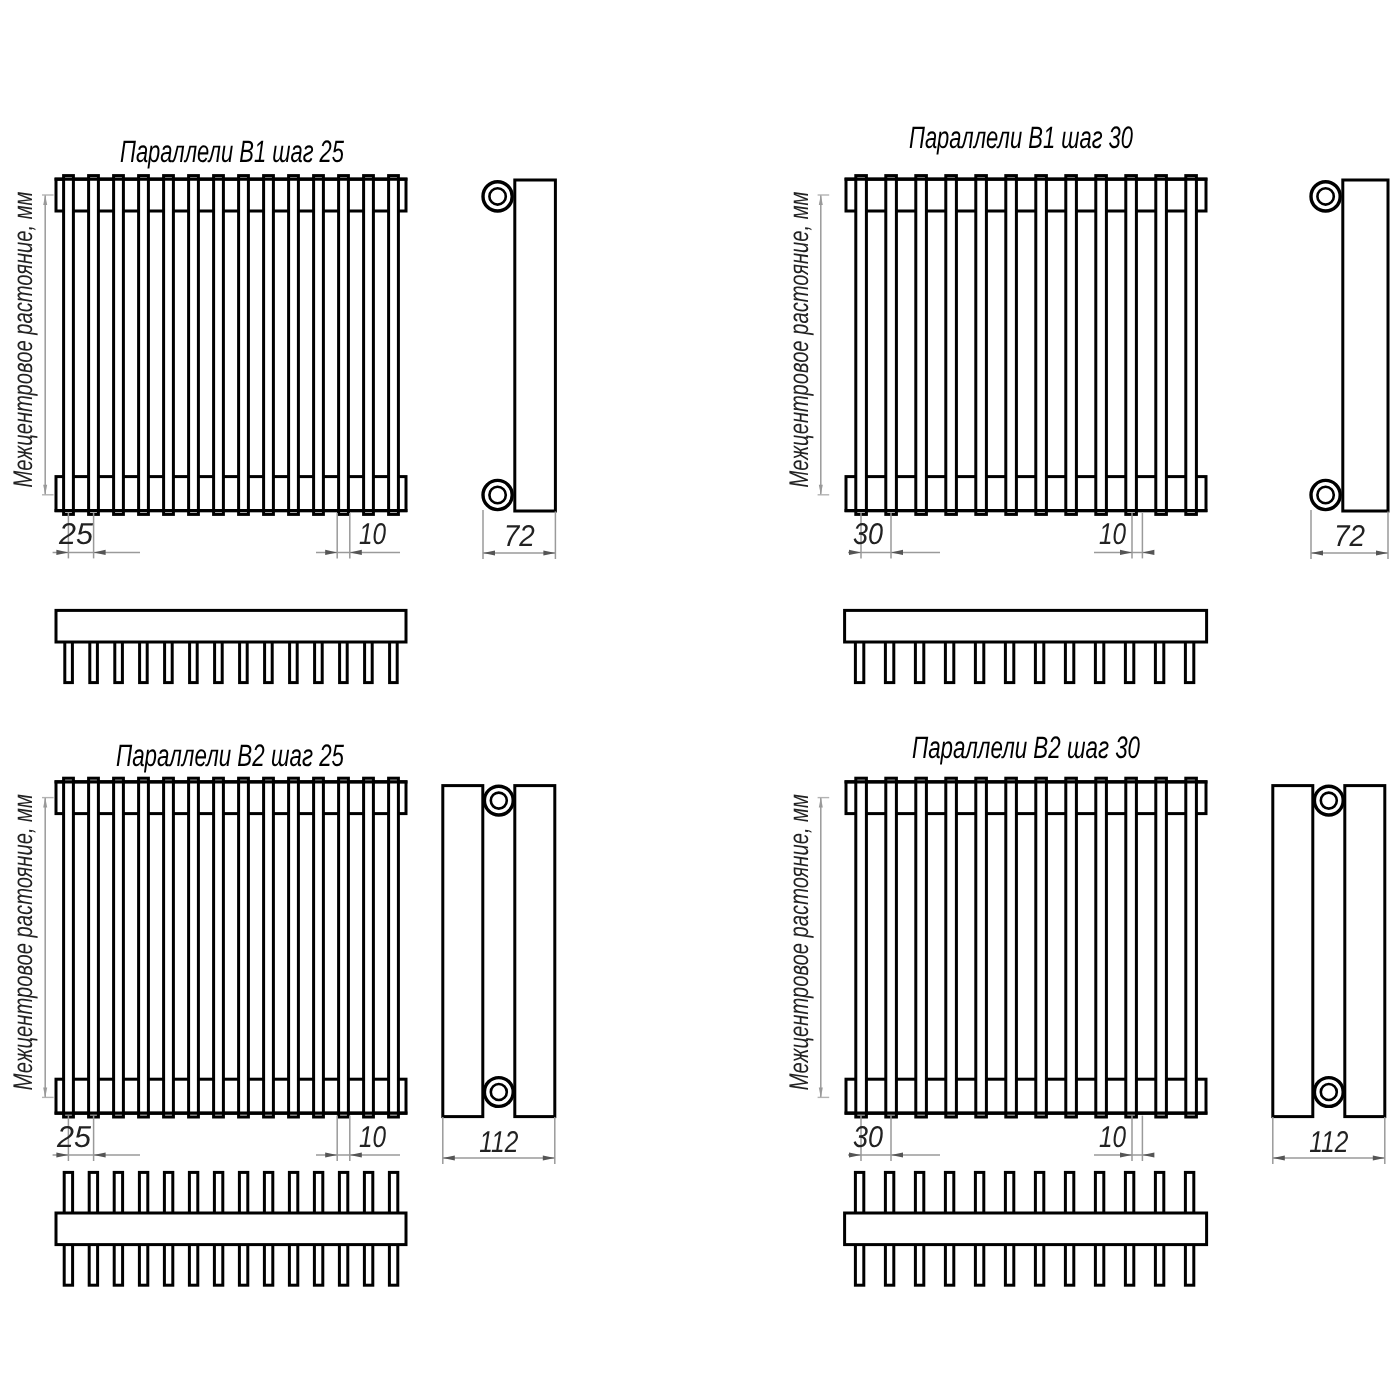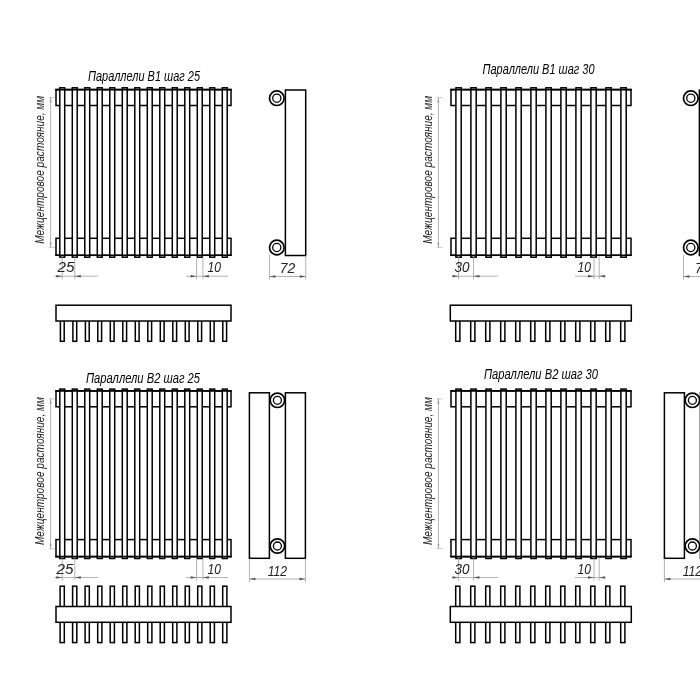--- a/index.html
+++ b/index.html
@@ -1,18 +1,18 @@
 <!DOCTYPE html>
 <html lang="ru"><head>
 <meta charset="utf-8">
 <title>Параллели — схемы</title>
 <style>
   html,body { margin:0; padding:0; background:#ffffff; }
   body { font-family: "Liberation Sans", sans-serif; }
-  .sheet { width:636px; height:700px;padding-left:28px; }
+  .sheet { width:636px; height:700px; }
 </style>
 </head>
 <body>
 
 <div class="sheet">
 <svg width="700" height="700" viewBox="0 0 700 700" font-family="Liberation Sans, sans-serif">
 <rect width="700" height="700" fill="#ffffff"></rect>
 
 <text x="116.0" y="81.0" font-size="15.5" font-style="italic" text-anchor="middle" fill="#000000" textLength="112" lengthAdjust="spacingAndGlyphs">Параллели В1 шаг 25</text>
 

